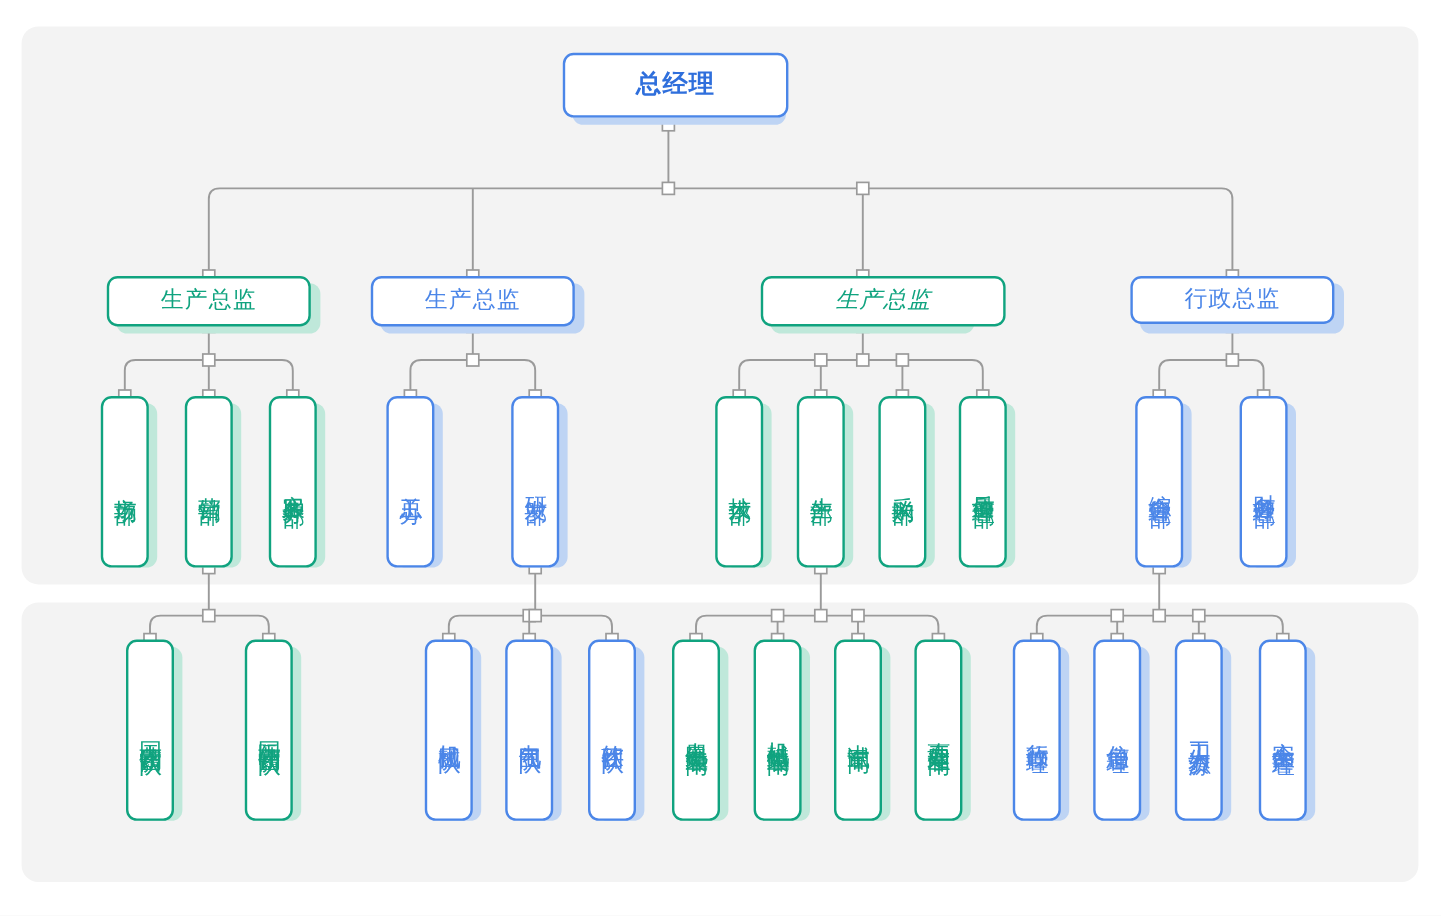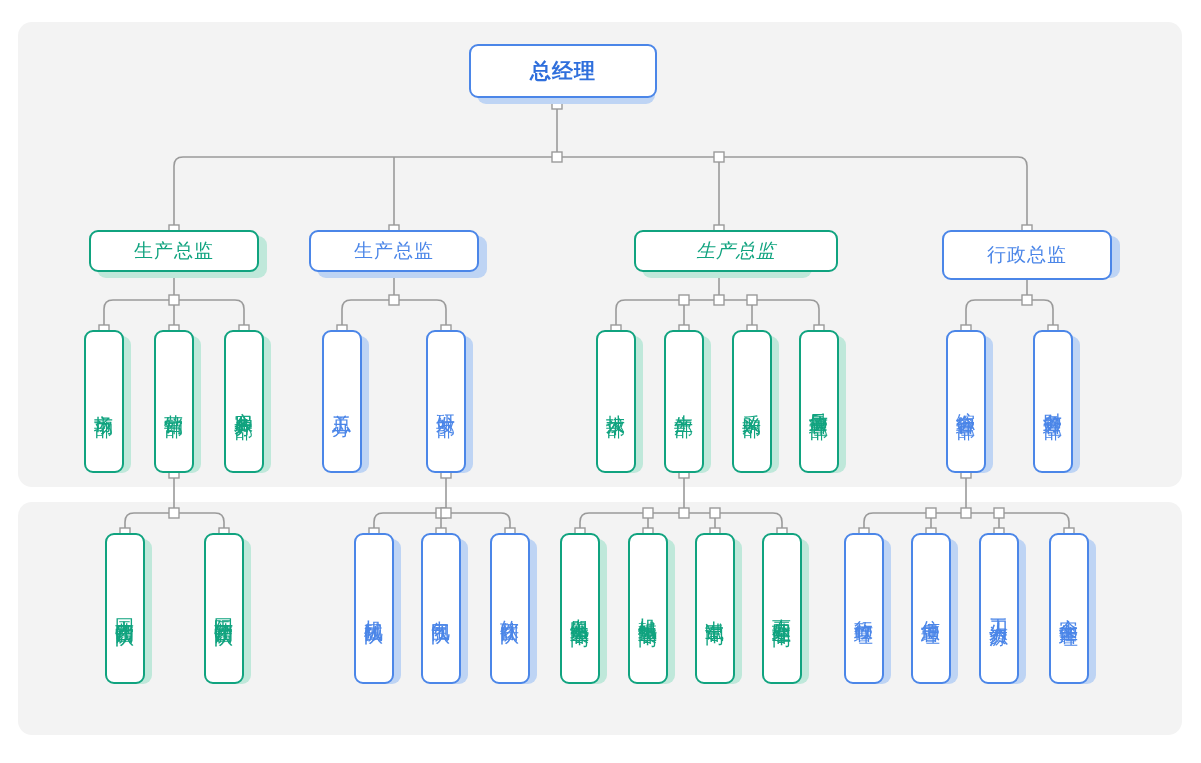--- a/index.html
+++ b/index.html
@@ -186,21 +186,21 @@
   <div class="node h lvl2 blue" style="left:309px;top:230px;width:170px;height:42px;">
     <span class="lbl">生产总监</span>
   </div>
 
   <div class="shadow green-sh" style="left:642px;top:236px;width:170px;height:42px;"></div>
   <div class="node h lvl2 green" style="left:634px;top:230px;width:204px;height:42px;font-style:italic;">
     <span class="lbl">生产总监</span>
   </div>
 
   <div class="shadow blue-sh" style="left:950px;top:236px;width:170px;height:42px;"></div>
-  <div class="node h lvl2 blue" style="left:942px;top:230px;width:170px;height:50px;">
+  <div class="node h lvl2 blue" style="left:942px;top:230px;width:170px;height:40px;">
     <span class="lbl">行政总监</span>
   </div>
 
   <div class="shadow green-sh" style="left:91px;top:336px;width:40px;height:137px;"></div>
   <div class="node v green" style="left:84px;top:330px;width:40px;height:143px;">
     <span class="lbl">市场部</span>
   </div>
 
   <div class="shadow green-sh" style="left:161px;top:336px;width:40px;height:137px;"></div>
   <div class="node v green" style="left:154px;top:330px;width:40px;height:143px;">

